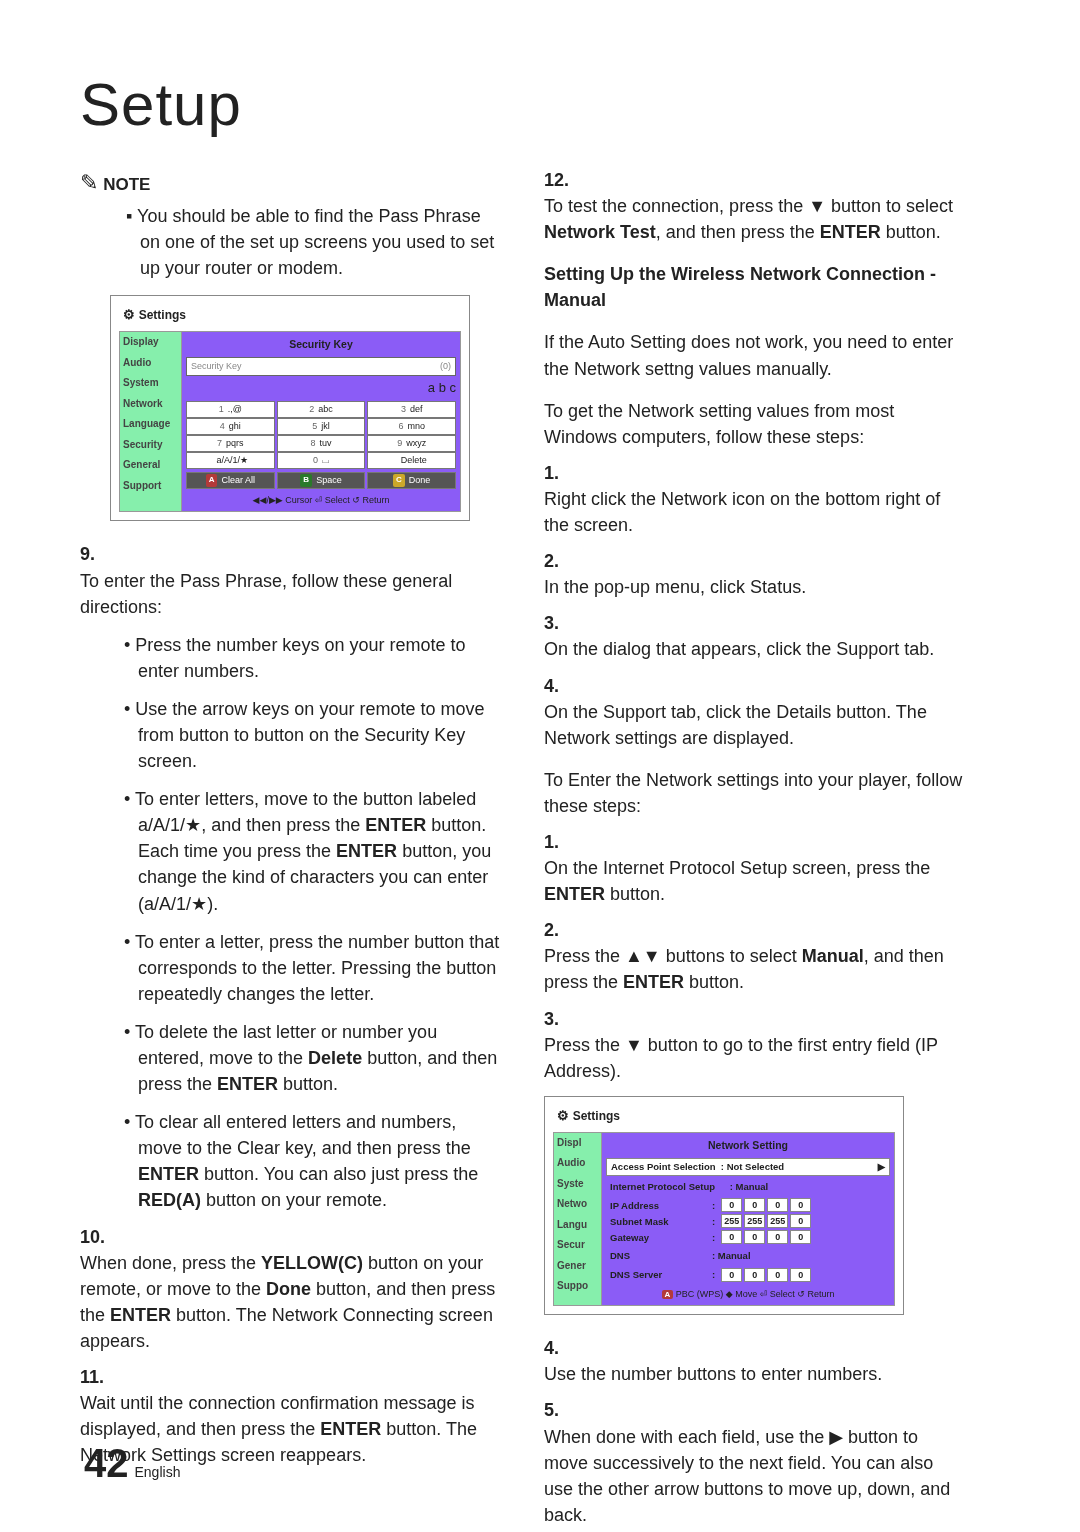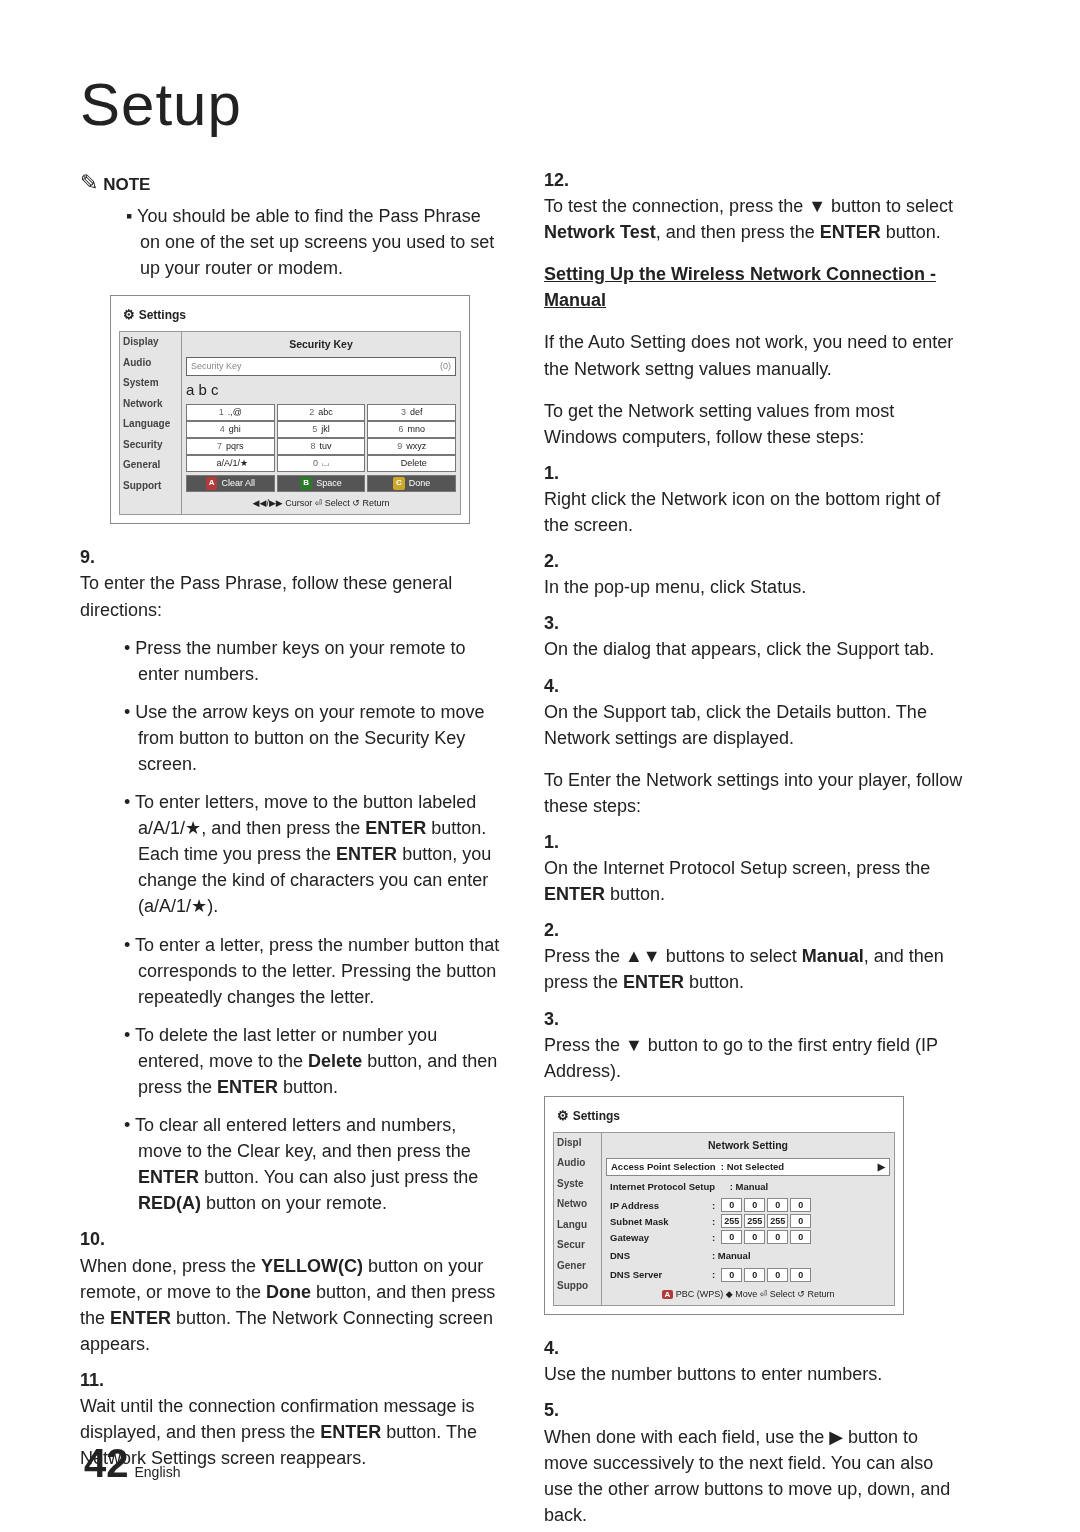--- a/index.html
+++ b/index.html
@@ -33,52 +33,52 @@
   .note-body {
     padding-left: 60px;
     margin-top: 4px;
     margin-bottom: 14px;
     text-indent: -14px;
   }
   .step { display: flex; margin-top: 10px; flex-direction: column; }
   .step .num { font-weight: bold; width: 34px; flex-shrink: 0; }
   .step .body { flex: 1; }
   .bullet { padding-left: 24px; text-indent: -14px; margin-top: 12px; }
-  .subhead { font-weight: bold; margin-top: 16px; margin-bottom: 14px; text-decoration: underline; }
+  .subhead { font-weight: bold; margin-top: 16px; margin-bottom: 14px; }
   .para { margin-top: 16px; }
   b { font-weight: bold; }
 
   
   .shot {
     border: 1px solid #888;
     margin: 12px 10px 20px 30px;
     width: 360px;
     padding: 8px;
     background: #fff;
     font-size: 11px;
   }
   .shot-title { font-weight: bold; font-size: 12px; padding: 2px 4px 6px 4px; display:flex; align-items:center; gap:4px;}
   .gear{font-size:13px;}
   .shot-body { display: flex; border: 1px solid #999; min-height: 150px; }
   .side {
     width: 62px;
-    background: #e5e5e5;
+    background: #86efac;
     border-right: 1px solid #999;
   }
   .side div {
     font-size: 10px;
     font-weight: bold;
     padding: 3px 3px;
     color: #444;
     white-space: nowrap;
     overflow: hidden;
   }
   .pane {
     flex: 1;
-    background: #e5e5e5;
+    background: #8b5cf6;
     padding: 4px 4px;
     display: flex;
     flex-direction: column;
     gap: 3px;
   }
   .pane-title { font-weight: bold; font-size: 10.5px; text-align: center; padding: 1px 0 2px 0; }
   .input-box {
     border: 1px solid #666;
     background: #fff;
     padding: 2px 4px;
@@ -163,21 +163,21 @@
             <div>Security</div>
             <div>General</div>
             <div>Support</div>
           </div>
       <div class="pane">
         <div class="pane-title">Security Key</div>
         <div class="input-box">
           <span>Security Key</span>
               <span>(0)</span>
         </div>
-        <div style="text-align:left;font-size:15px;">a  b  c</div>
+        <div style="text-align:right;font-size:13px;">a  b  c</div>
         <div id="keypad">
               <div class="keyrow">
                 <div class="key">
                   <span class="d">1</span>
                   <span>.,@</span>
                 </div>
                 <div class="key">
                   <span class="d">2</span>
                   <span>abc</span>
                 </div>

